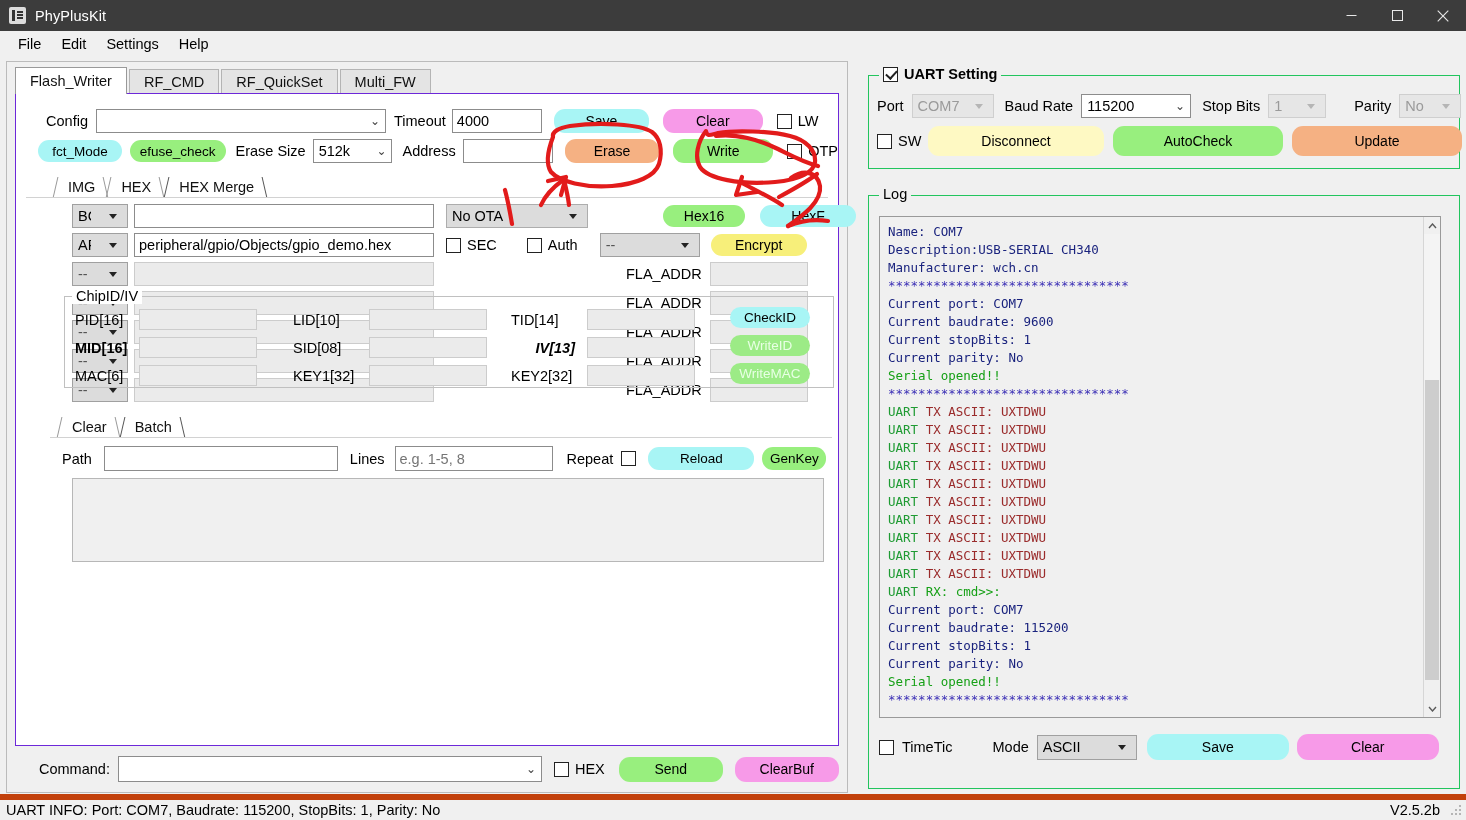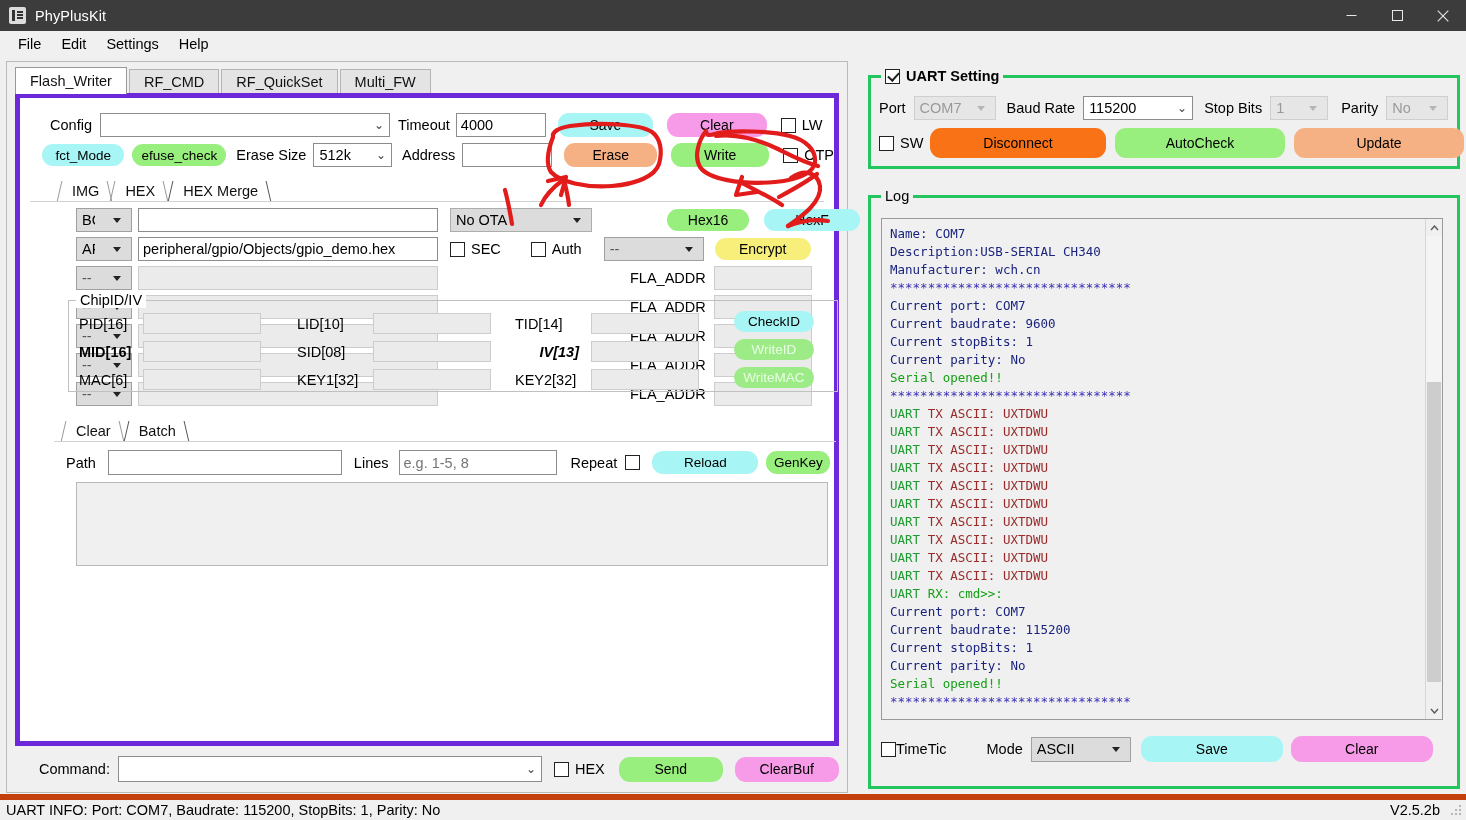--- a/index.html
+++ b/index.html
@@ -54,21 +54,21 @@
   
   #main-tabs { position:absolute; left:8px; top:6px; height:26px; display:flex; align-items:flex-end; }
   .mtab {
     height:25px; line-height:25px; padding:0 14px; font-size:14.5px;
     background:#e4e4e4; border:1px solid #b4b4b4; border-bottom:none;
     margin-right:2px; color:#111;
   }
   .mtab.active { background:#fff; height:27px; line-height:27px; border-color:#999; position:relative; z-index:3; }
   #tabpane {
     position:absolute; left:8px; top:31px; right:8px; bottom:46px;
-    background:#fff; border:5px solid #6d28d9;
+    background:#fff; border:1px solid #6d28d9;
   }
 
   
   .lbl { font-size:14.5px; color:#000; white-space:nowrap; }
   input.txt, .txtbox {
     border:1px solid #8c8c8c; background:#fff; height:24px;
     font-family:"Liberation Sans", sans-serif; font-size:14.5px;
     padding:0 4px; color:#000; outline:none;
   }
   .combo {
@@ -123,21 +123,21 @@
     position:absolute; border:1px solid #c0c0c0;
   }
   .gb-title {
     position:absolute; top:-9px; left:7px; background:#fff; padding:0 4px;
     font-size:14.5px;
   }
 
   
   #right-panel { position:absolute; left:858px; top:4px; width:602px; height:732px; }
   .fieldset {
-    position:absolute; border:3px solid #22c55e; background:#f0f0f0;
+    position:absolute; border:1px solid #22c55e; background:#f0f0f0;
   }
   .fs-title {
     position:absolute; top:-10px; left:10px; background:#f0f0f0; padding:0 4px;
     font-size:14.5px; font-weight:bold; display:flex; align-items:center; gap:6px;
   }
   #logbox {
     position:absolute; background:#f0f0f0; border:1px solid #9a9a9a;
     overflow:hidden;
   }
   #logtext {
@@ -474,32 +474,32 @@
         <div class="cv">115200</div>
         <div class="arr"><span class="arrow-chev">⌄</span></div>
       </div>
       <div class="lbl" style="margin-left:11px;">Stop Bits</div>
       <div class="combo dis" style="margin-left:8px;width:58px;">
         <div class="cv">1</div>
         <div class="arr">
               <div class="arrow-tri" style="border-top-color:#b5b5b5;"></div>
             </div>
       </div>
-      <div class="lbl" style="margin-left:13px;">Parity</div>
+      <div class="lbl" style="margin-left:28px;">Parity</div>
       <div class="combo dis" style="margin-left:8px;width:62px;">
         <div class="cv">No</div>
         <div class="arr">
               <div class="arrow-tri" style="border-top-color:#b5b5b5;"></div>
             </div>
       </div>
     </div>
     <div class="row" style="left:8px;top:50px;">
       <div class="cb"></div>
       <div class="lbl" style="margin-left:6px;width:26px;overflow:hidden;white-space:nowrap;">SW</div>
-      <div class="btn" style="margin-left:4px;width:176px;height:30px;background:#f97316;">Disconnect</div>
+      <div class="btn" style="margin-left:4px;width:176px;height:30px;background:#fef9c3;">Disconnect</div>
       <div class="btn" style="margin-left:9px;width:170px;height:30px;background:#98ef7e;">AutoCheck</div>
       <div class="btn" style="margin-left:9px;width:170px;height:30px;background:#f5b183;">Update</div>
     </div>
   </div>
 
   <div class="fieldset" style="left:10px;top:134px;width:592px;height:594px;">
     <div class="fs-title" style="font-weight:normal;">Log</div>
 
     <div id="logbox" style="left:10px;top:20px;width:562px;height:502px;">
       <div id="logtext"><div class="lg-blue">Name: COM7</div><div class="lg-blue">Description:USB-SERIAL CH340</div><div class="lg-blue">Manufacturer: wch.cn</div><div class="lg-star">********************************</div><div class="lg-blue">Current port: COM7</div><div class="lg-blue">Current baudrate: 9600</div><div class="lg-blue">Current stopBits: 1</div><div class="lg-blue">Current parity: No</div><div class="lg-green">Serial opened!!</div><div class="lg-star">********************************</div><div><span class="lg-tx-pre">UART </span><span class="lg-red">TX ASCII: UXTDWU</span></div><div><span class="lg-tx-pre">UART </span><span class="lg-red">TX ASCII: UXTDWU</span></div><div><span class="lg-tx-pre">UART </span><span class="lg-red">TX ASCII: UXTDWU</span></div><div><span class="lg-tx-pre">UART </span><span class="lg-red">TX ASCII: UXTDWU</span></div><div><span class="lg-tx-pre">UART </span><span class="lg-red">TX ASCII: UXTDWU</span></div><div><span class="lg-tx-pre">UART </span><span class="lg-red">TX ASCII: UXTDWU</span></div><div><span class="lg-tx-pre">UART </span><span class="lg-red">TX ASCII: UXTDWU</span></div><div><span class="lg-tx-pre">UART </span><span class="lg-red">TX ASCII: UXTDWU</span></div><div><span class="lg-tx-pre">UART </span><span class="lg-red">TX ASCII: UXTDWU</span></div><div><span class="lg-tx-pre">UART </span><span class="lg-red">TX ASCII: UXTDWU</span></div><div><span class="lg-tx-pre">UART </span><span class="lg-green">RX: cmd&gt;&gt;:</span></div><div class="lg-blue">Current port: COM7</div><div class="lg-blue">Current baudrate: 115200</div><div class="lg-blue">Current stopBits: 1</div><div class="lg-blue">Current parity: No</div><div class="lg-green">Serial opened!!</div><div class="lg-star">********************************</div></div>
@@ -514,21 +514,21 @@
         <div class="sb-btn" style="position:absolute;bottom:0;left:0;right:0;">
           <svg width="9" height="6" viewBox="0 0 9 6">
                 <polyline points="1,1 4.5,5 8,1" fill="none" stroke="#5a5a5a" stroke-width="1.4"></polyline>
               </svg>
         </div>
       </div>
     </div>
 
     <div class="row" style="left:10px;top:538px;">
       <div class="cb"></div>
-      <div class="lbl" style="">TimeTic</div>
+      <div class="lbl" style="margin-left:8px;">TimeTic</div>
       <div class="lbl" style="margin-left:40px;">Mode</div>
       <div class="combo grey flat" style="margin-left:8px;width:100px;height:25px;">
         <div class="cv">ASCII</div>
         <div class="arr">
               <div class="arrow-tri"></div>
             </div>
       </div>
       <div class="btn" style="margin-left:10px;width:142px;height:26px;background:#a8f5f5;">Save</div>
       <div class="btn" style="margin-left:8px;width:142px;height:26px;background:#f79ae8;">Clear</div>
     </div>

